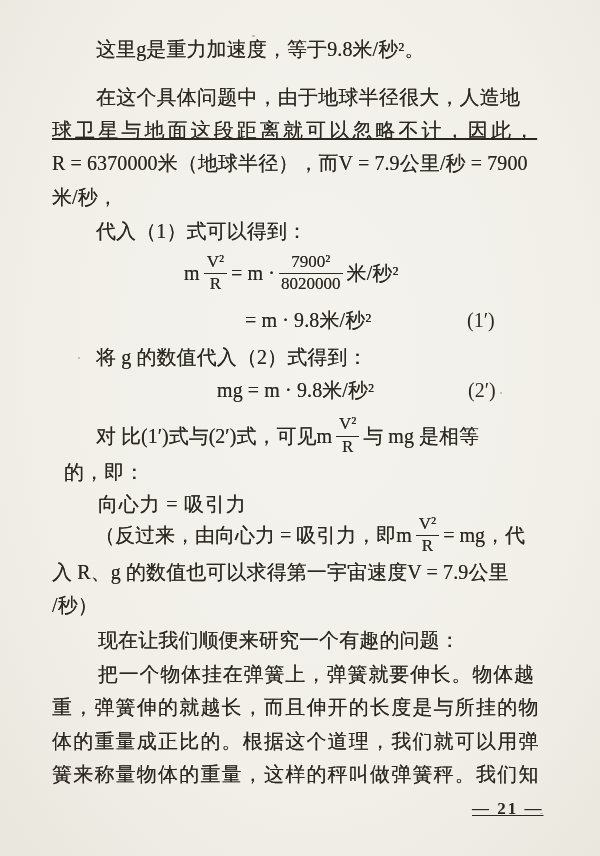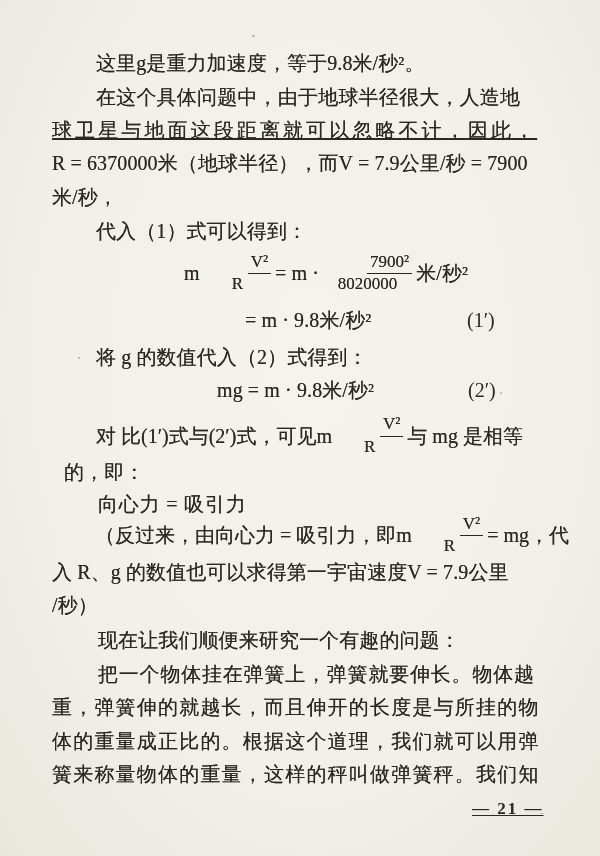--- a/index.html
+++ b/index.html
@@ -27,39 +27,39 @@
   .flexline>span{margin:0 2px;}
   .frac{
     display:inline-flex;
     flex-direction:column;
     text-align:center;
     font-size:17px;
     line-height:1.18;
     margin:0 4px;
     letter-spacing:0;
   }
-  .frac .num{display:block;border-bottom:1.6px solid #2b2721;padding:0 3px 1px 3px;margin-left:44px;}
+  .frac .num{display:block;border-bottom:1.6px solid #2b2721;padding:0 3px 1px 3px;}
   .frac .den{display:block;padding:0 2px;}
   .eq-label{position:absolute;font-size:20px;line-height:26px;}
   .pageno{
     position:absolute;
     font-size:17px;
     font-weight:bold;
     letter-spacing:2px;
     line-height:20px;
     text-decoration:underline;
   }
   .speck{position:absolute;background:#9a948a;border-radius:50%;opacity:.7;}
 </style>
 </head>
 <body>
 
 <div class="page">
 
-  <div class="ln" style="top:50px;left:96px">这里g是重力加速度，等于9.8米/秒²。</div>
+  <div class="ln" style="top:36px;left:96px">这里g是重力加速度，等于9.8米/秒²。</div>
 
   <div class="ln" style="top:84px;left:96px;letter-spacing:0.2px">在这个具体问题中，由于地球半径很大，人造地</div>
   <div class="ln ls-wide" style="top:117px;left:52px">球卫星与地面这段距离就可以忽略不计，因此，</div>
   <div class="ln" style="top:150px;left:52px">R = 6370000米（地球半径），而V = 7.9公里/秒 = 7900</div>
   <div class="ln" style="top:184px;left:52px">米/秒，</div>
 
   <div class="ln" style="top:218px;left:96px">代入（1）式可以得到：</div>
 
   <div class="ln flexline" style="top:250px;left:182px;height:46px">
     <span>m</span>

